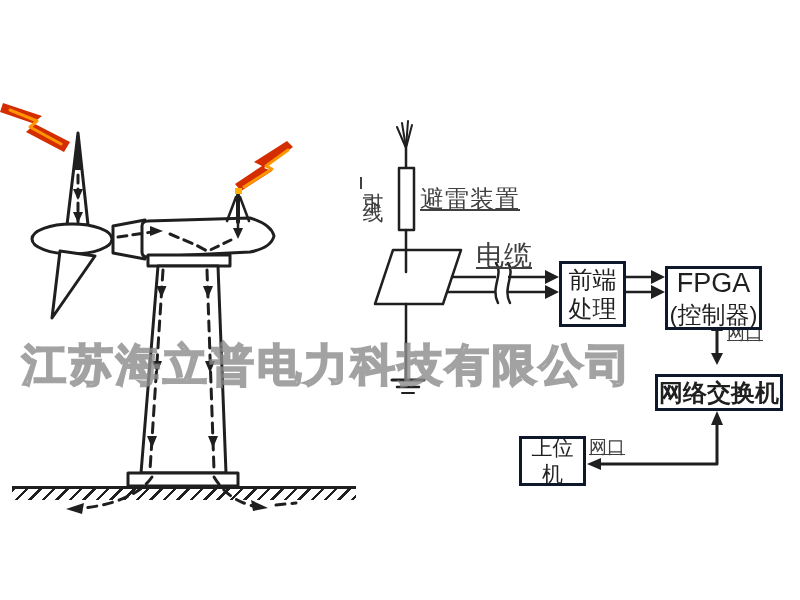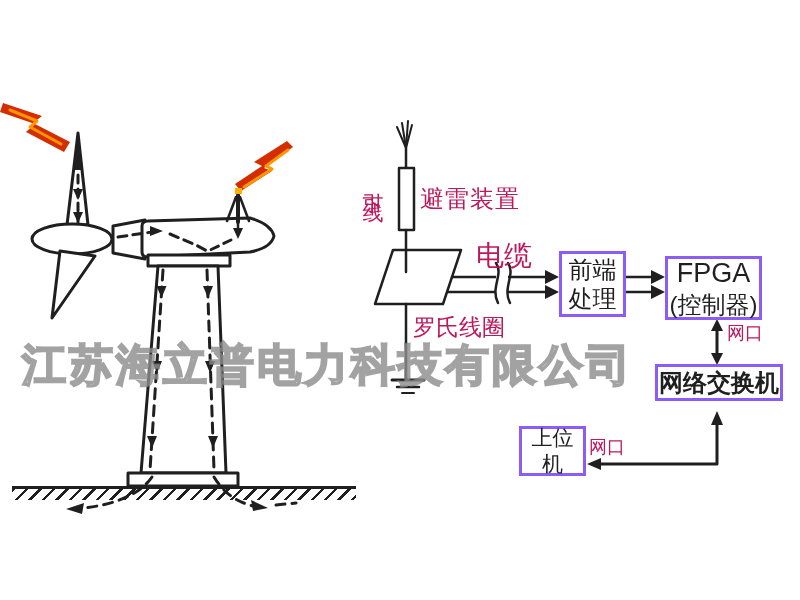--- a/index.html
+++ b/index.html
@@ -1,22 +1,22 @@
 <!DOCTYPE html>
 <html><head>
 <meta charset="utf-8">
 <style>
   html,body{margin:0;padding:0;background:#ffffff;}
   .canvas{position:relative;width:800px;height:600px;background:#ffffff;overflow:hidden;
           font-family:"Liberation Sans", sans-serif;color:#1f1f1f;}
   svg{position:absolute;left:0;top:0;}
-  .box{position:absolute;box-sizing:border-box;border:3px solid #8b5cf6;background:#ffffff;
+  .box{position:absolute;box-sizing:border-box;border:3px solid #0f172a;background:#ffffff;
        display:flex;flex-direction:column;align-items:center;justify-content:center;
-       text-align:center;line-height:1.22;}
-  .lbl{position:absolute;white-space:nowrap;color:#be185d;}
+       text-align:center;line-height:1.22;margin-top:10px;}
+  .lbl{position:absolute;white-space:nowrap;color:#404040;text-decoration:underline;}
   .vert{writing-mode:vertical-rl;text-orientation:upright;letter-spacing:4px;}
   .ground-hatch{position:absolute;left:12px;top:486px;width:344px;height:11px;
        border-top:3px solid #1f1f1f;
        background:repeating-linear-gradient(135deg,#1f1f1f 0 2.5px,transparent 2.5px 9.5px);}
   .watermark{position:absolute;left:22px;top:336px;width:770px;white-space:nowrap;
        font-family:"DejaVu Serif", serif;font-weight:bold;font-size:44px;letter-spacing:3px;
        color:rgba(150,150,150,0.62);
        -webkit-text-fill-color:rgba(240,240,240,0.35);
        -webkit-text-stroke:2px rgba(128,128,128,0.72);
        pointer-events:none;}
@@ -159,21 +159,20 @@
 
     </g>
   </svg>
 
   <div class="lbl vert" style="left:359px;top:177px;font-size:21px;">引下线</div>
 
   <div class="lbl" style="left:420px;top:183px;font-size:24px;letter-spacing:1px;">避雷装置</div>
 
   <div class="lbl" style="left:476px;top:237px;font-size:28px;">电缆</div>
 
-  <div class="lbl" style="left:413px;top:312px;font-size:23px;">罗氏线圈</div>
 
   <div class="lbl" style="left:727px;top:321px;font-size:18px;">网口</div>
 
   <div class="lbl" style="left:589px;top:435px;font-size:18px;">网口</div>
 
   <div class="box" style="left:559px;top:251px;width:67px;height:66px;font-size:24px;">
     <span>前端</span>
     <span>处理</span>
   </div>
 

